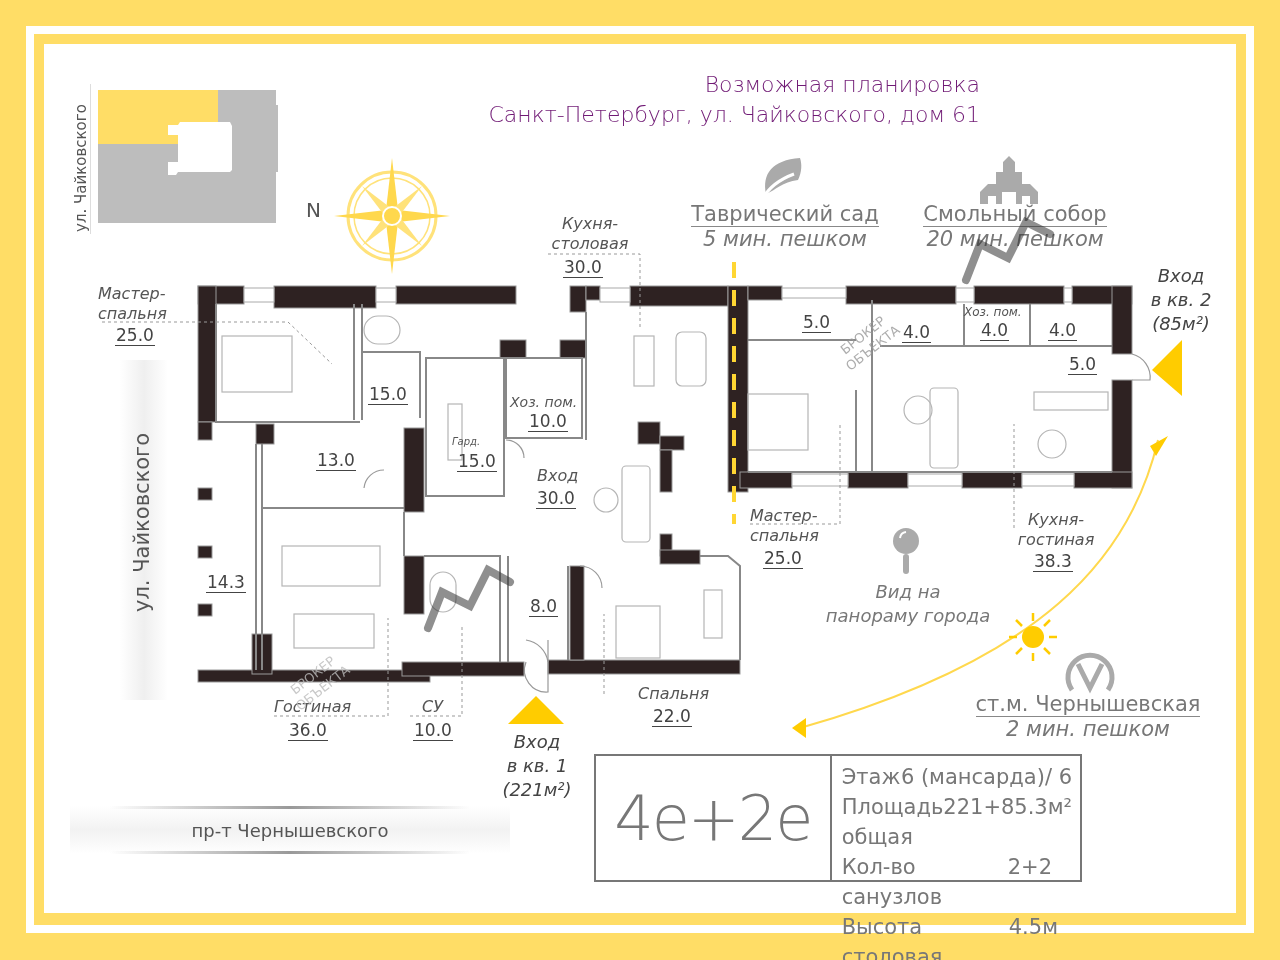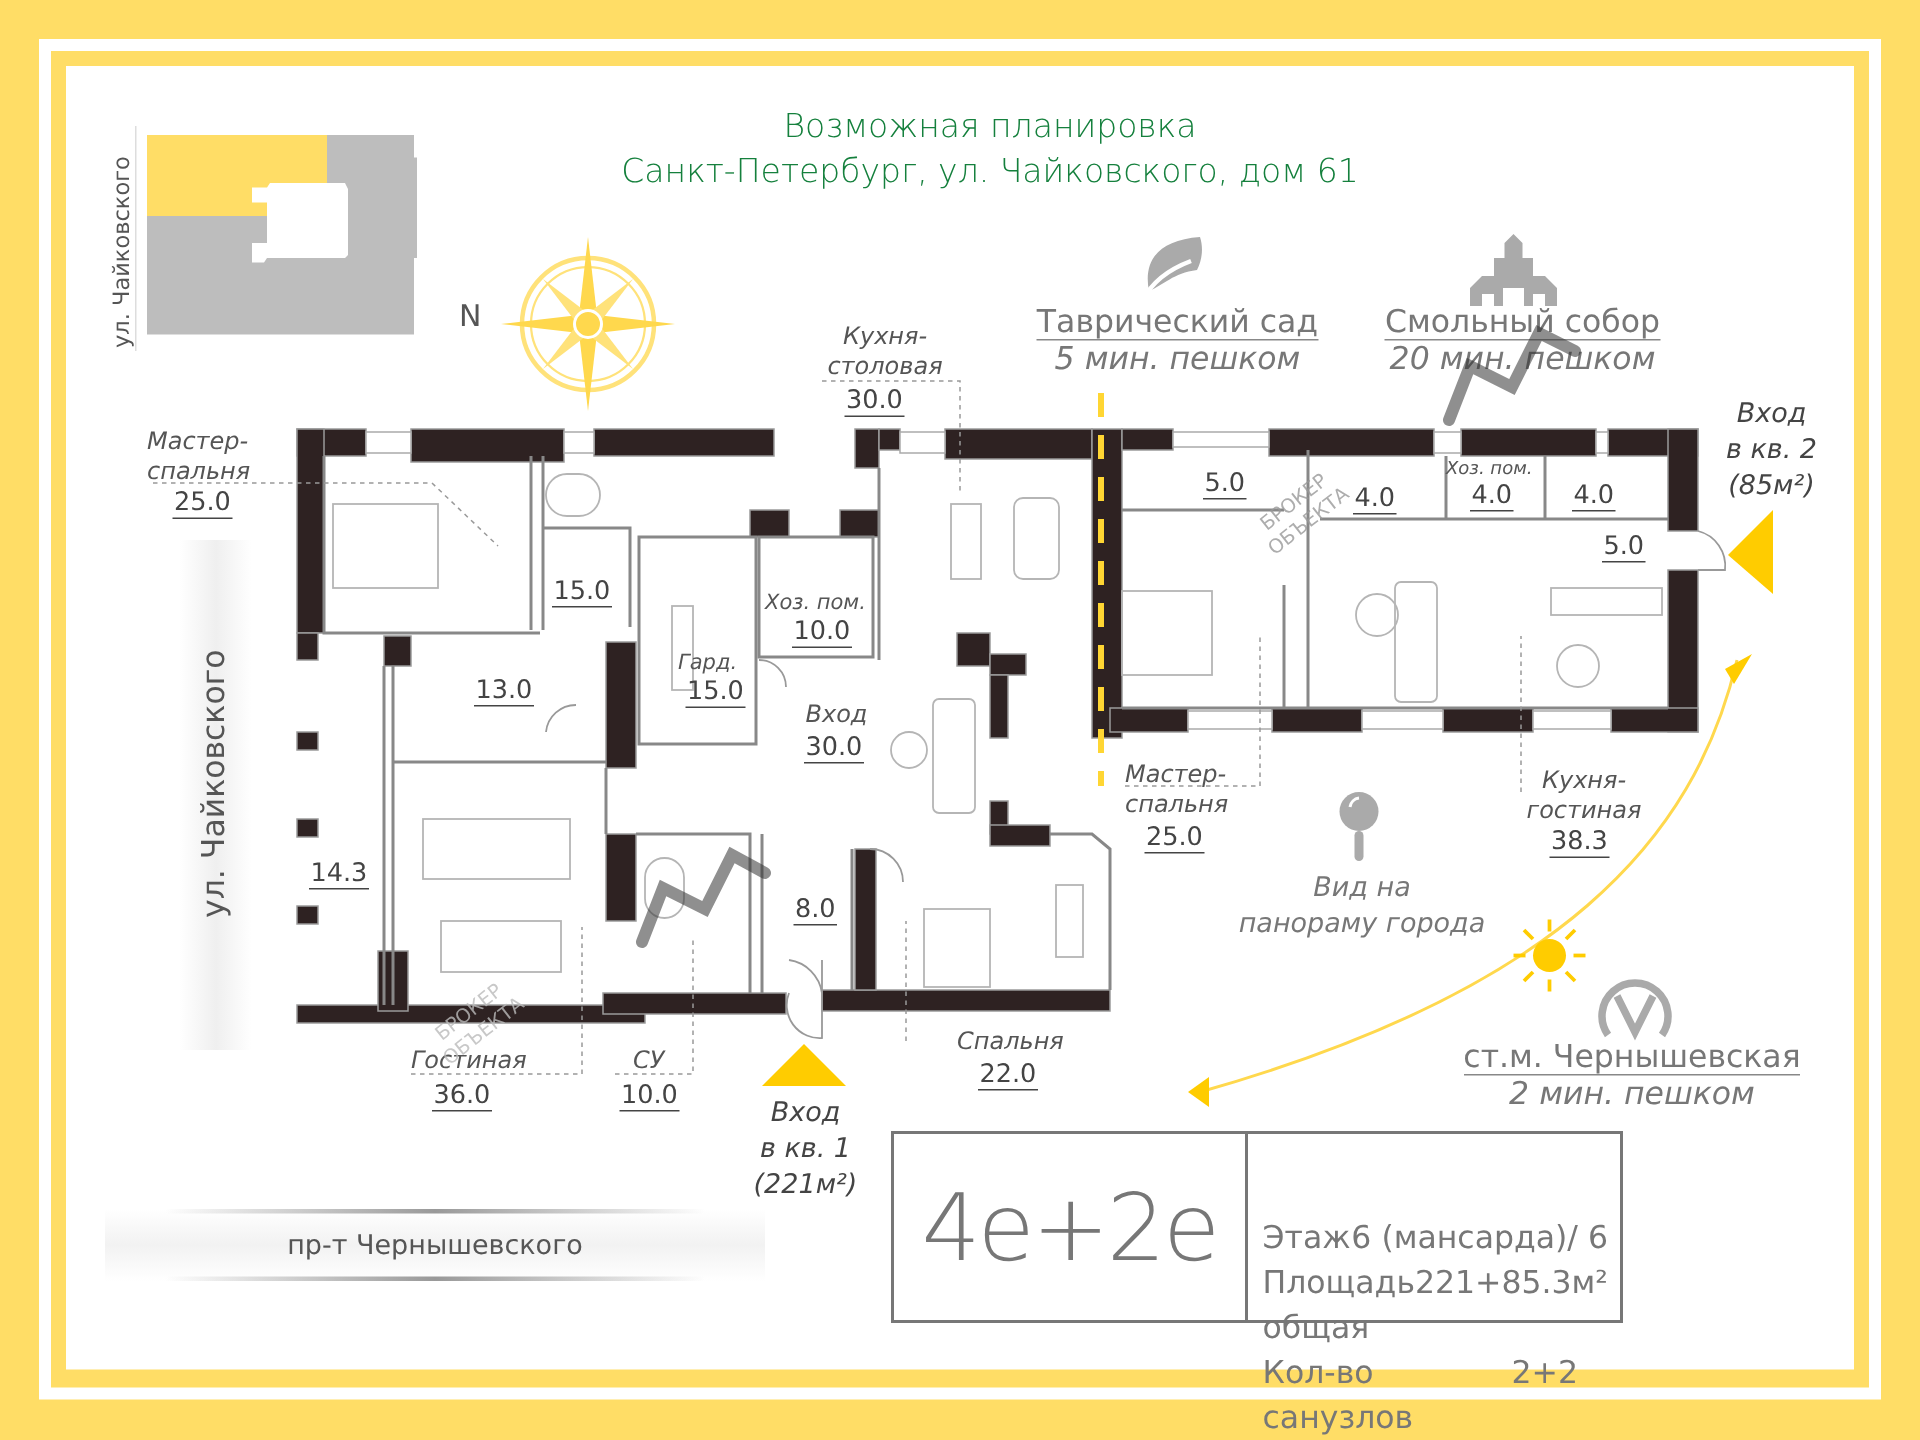--- a/index.html
+++ b/index.html
@@ -3,31 +3,31 @@
   <meta charset="utf-8">
   <style>
     * { box-sizing: border-box; margin: 0; padding: 0; }
     html, body { width: 1280px; height: 960px; overflow: hidden; background: #ffdf6b; }
     body { position: relative; font-family: "DejaVu Sans", sans-serif; color: #555; }
     .frame-outer { position: absolute; left: 0; top: 0; width: 1280px; height: 960px; background: #ffdd66; }
     .frame-gap { position: absolute; left: 26px; top: 26px; width: 1228px; height: 907px; background: #fff; }
     .frame-inner { position: absolute; left: 34px; top: 34px; width: 1212px; height: 891px; background: #ffdd66; }
     .canvas { position: absolute; left: 44px; top: 44px; width: 1192px; height: 869px; background: #fff; }
     .abs { position: absolute; }
-    .title { position: absolute; left: 340px; top: 70px; width: 640px; text-align: center; font-size: 22px; line-height: 30px; color: #15803d; font-family: "DejaVu Sans", sans-serif; font-weight: 300; }
+    .title { position: absolute; left: 340px; top: 70px; width: 640px; text-align: right; font-size: 22px; line-height: 30px; color: #701a75; font-family: "DejaVu Sans", sans-serif; font-weight: 300; }
     .lbl { position: absolute; font-style: italic; color: #555; font-size: 16px; line-height: 20px; text-align: center; font-family: "DejaVu Sans", sans-serif; }
     .num { position: absolute; font-size: 17px; color: #444; border-bottom: 1.5px solid #444; line-height: 20px; padding: 0 1px; font-family: "DejaVu Sans", sans-serif; }
     .poi { position: absolute; text-align: center; color: #777; font-size: 21px; line-height: 24px; }
     .poi .name { border-bottom: 1.5px solid #888; display: inline-block; }
     .poi .dist { font-style: italic; }
     .entry { position: absolute; text-align: center; font-style: italic; color: #444; font-size: 18px; line-height: 24px; }
     .street-v { position: absolute; transform: rotate(-90deg); transform-origin: left top; white-space: nowrap; color: #555; }
     .info-box { position: absolute; left: 594px; top: 754px; width: 488px; height: 128px; border: 2px solid #777; display: flex; background: #fff; }
     .info-big { width: 236px; border-right: 2px solid #777; display: flex; align-items: center; justify-content: center; font-size: 62px; color: #777; font-family: "DejaVu Sans", sans-serif; font-weight: 200; letter-spacing: -2px; }
-    .info-rows { flex: 1; padding: 6px 8px 0 10px; margin-top: 48px; }
+    .info-rows { flex: 1; padding: 6px 8px 0 10px; }
     .info-row { display: flex; justify-content: space-between; font-size: 21px; line-height: 30px; color: #777; }
     .info-row .v { text-align: right; }
     .street-h { position: absolute; left: 70px; top: 806px; width: 440px; height: 48px; display: flex; align-items: center; justify-content: center; font-size: 18px; color: #555; background: linear-gradient(to bottom, #fff 0%, #f2f2f2 50%, #fff 100%); }
     .street-h::before, .street-h::after { content: ""; position: absolute; left: 40px; right: 40px; height: 3px; background: linear-gradient(to right, rgba(160,160,160,0), #999, rgba(160,160,160,0)); }
     .street-h::before { top: 0; } .street-h::after { bottom: 0; }
     .street-v-band { position: absolute; left: 120px; top: 360px; width: 48px; height: 340px; background: linear-gradient(to right, #fff 0%, #efefef 50%, #fff 100%); }
     svg { position: absolute; overflow: visible; }
   </style>
 </head>
 <body>
@@ -221,21 +221,21 @@
   </g>
 </svg>
 
 <div class="lbl" style="left:98px; top:284px; width:80px; text-align:left;">
   <div>Мастер-</div>
   <div>спальня</div>
 </div>
 <div class="num" style="left:115px; top:325px;">25.0</div>
 <div class="num" style="left:368px; top:384px;">15.0</div>
 <div class="num" style="left:316px; top:450px;">13.0</div>
-<div class="lbl" style="left:452px; top:432px; font-size:14px;">Гард.</div>
+<div class="lbl" style="left:452px; top:432px; font-size:10px;">Гард.</div>
 <div class="num" style="left:457px; top:451px;">15.0</div>
 <div class="lbl" style="left:510px; top:392px; font-size:14px;">Хоз. пом.</div>
 <div class="num" style="left:528px; top:411px;">10.0</div>
 <div class="lbl" style="left:550px; top:214px; width:80px;">
   <div>Кухня-</div>
   <div>столовая</div>
 </div>
 <div class="num" style="left:563px; top:257px;">30.0</div>
 <div class="lbl" style="left:537px; top:466px;">Вход</div>
 <div class="num" style="left:536px; top:488px;">30.0</div>

